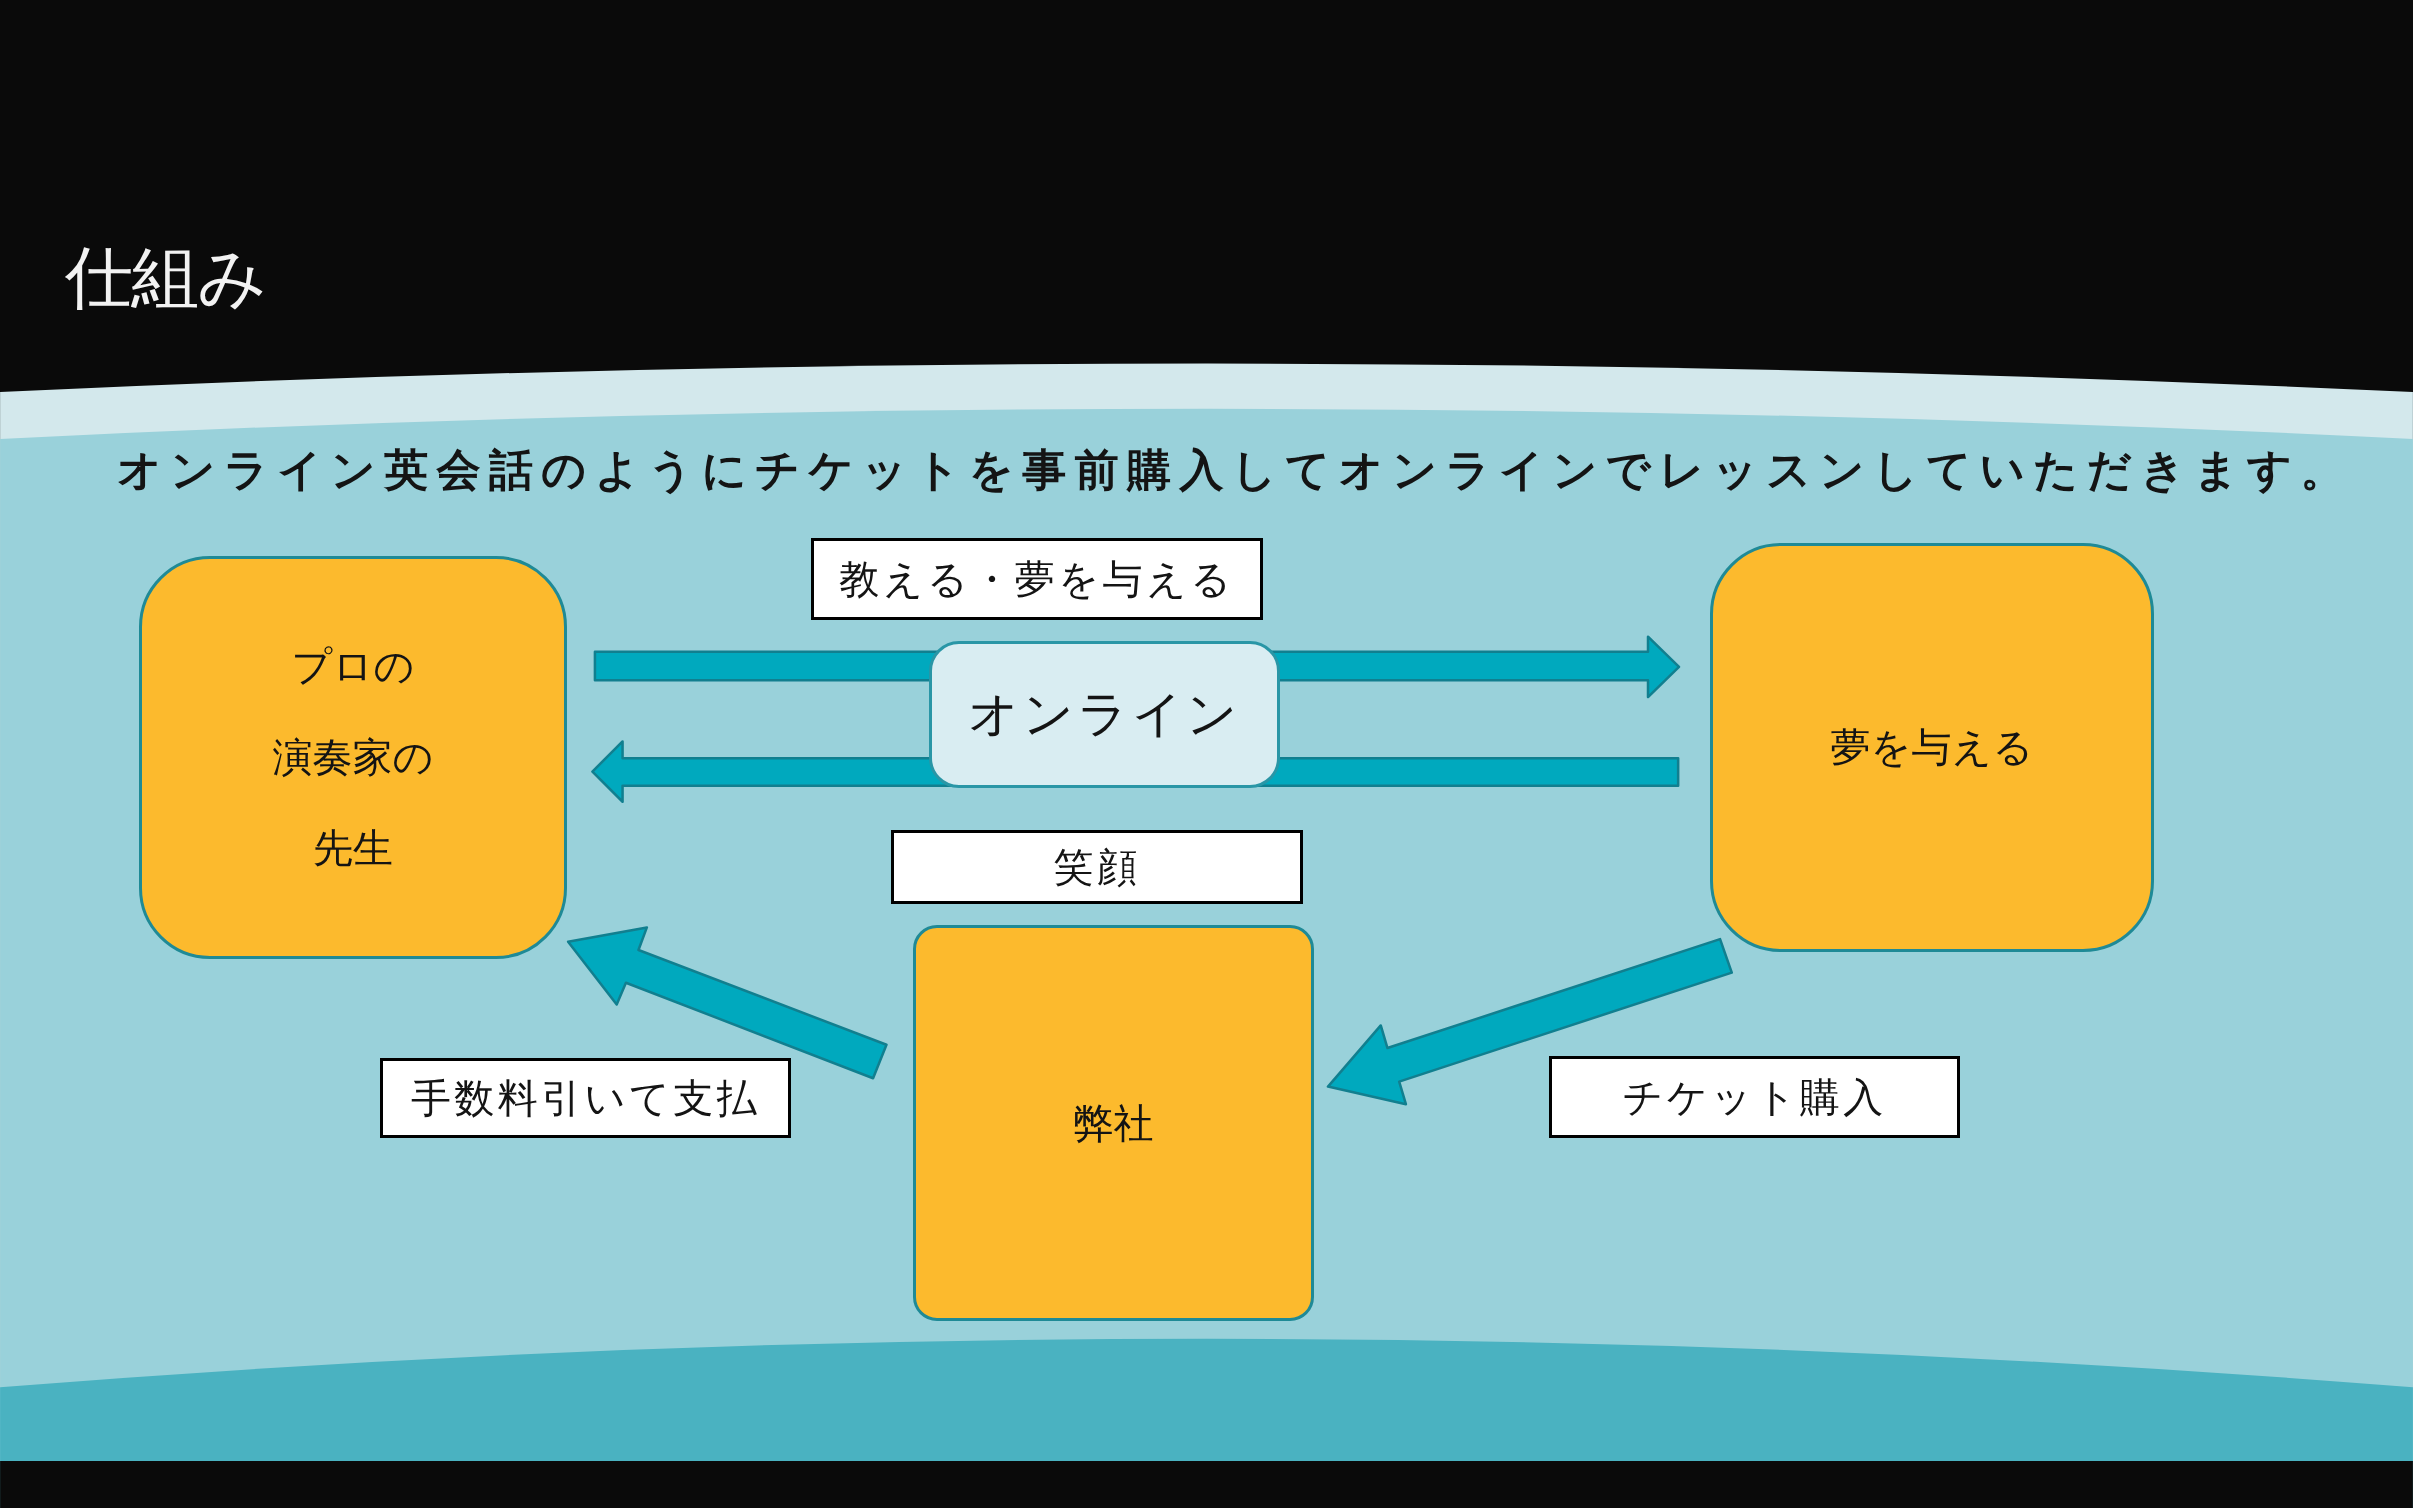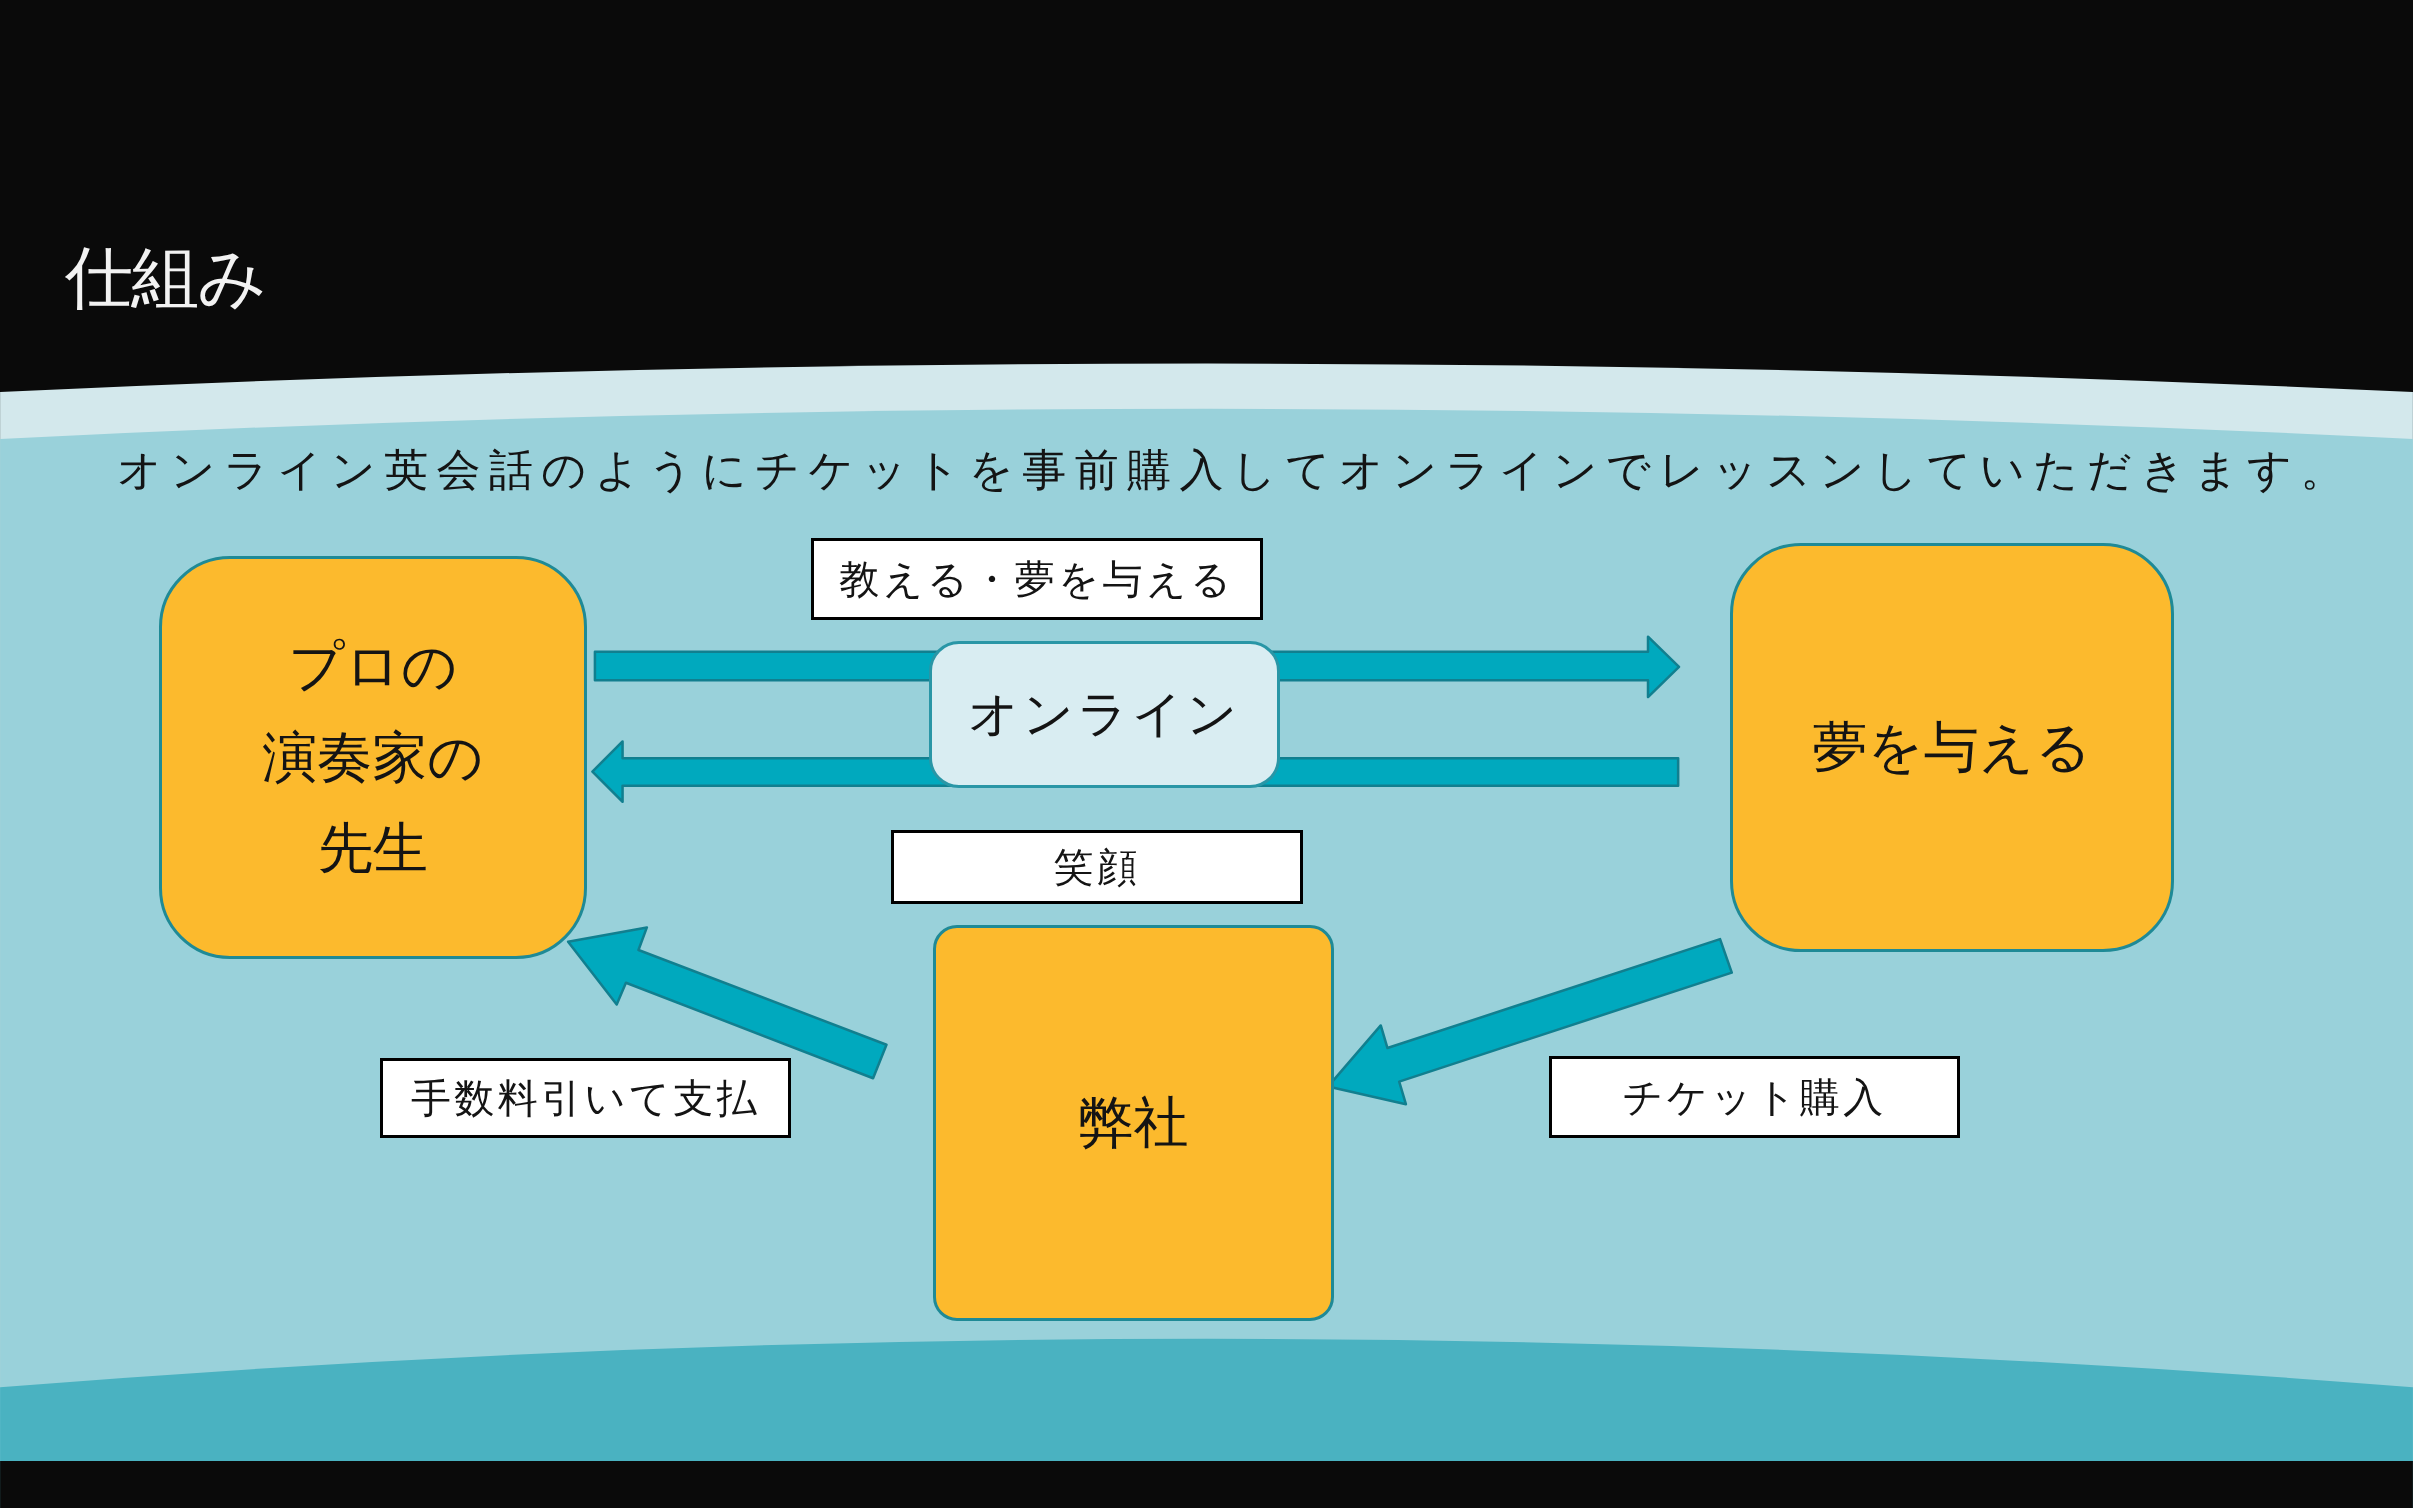--- a/index.html
+++ b/index.html
@@ -16,35 +16,34 @@
   .band-dark{fill:var(--band-dark,#4ab2c1);}
   .band-black{fill:var(--bg-black,#0a0a0a);}
   .arrow{fill:var(--arrow-fill,#00a9be);stroke:var(--arrow-stroke,#117f8f);stroke-width:3;stroke-linejoin:round;}
   .title{
     position:absolute;left:65px;top:233px;
     font-size:68px;font-weight:300;letter-spacing:-1.7px;
     color:var(--title-color,#f2f2f2);
   }
   .subtitle{
     position:absolute;left:117px;top:441px;
-    font-size:44px;font-weight:normal;letter-spacing:8.4px;
+    font-size:44px;font-weight:bold;letter-spacing:8.4px;
     color:var(--text-dark,#141414);white-space:nowrap;
   }
   .node{
     position:absolute;display:flex;flex-direction:column;
     align-items:center;justify-content:center;text-align:center;
     color:var(--text-dark,#141414);
     box-sizing:border-box;
   }
   .node.orange{
     background:var(--node-orange,#fcba2d);
     border:3.4px solid var(--node-border,#1f8a96);
     border-radius:71px;
-    font-size:55px;
-    margin-left:20px;
+    font-size:40px;
   }
   .node.teacher{left:139px;top:556px;width:428px;height:403px;line-height:91px;}
   .node.student{left:1710px;top:543px;width:444px;height:409px;}
   .node.company{left:913px;top:925px;width:401px;height:396px;border-radius:24px;}
   .node.online{
     left:929px;top:641px;width:351px;height:147px;
     background:var(--online-fill,#d9edf2);
     border:3.4px solid var(--online-border,#2996a6);
     border-radius:30px;font-size:50px;letter-spacing:3.4px;
   }

